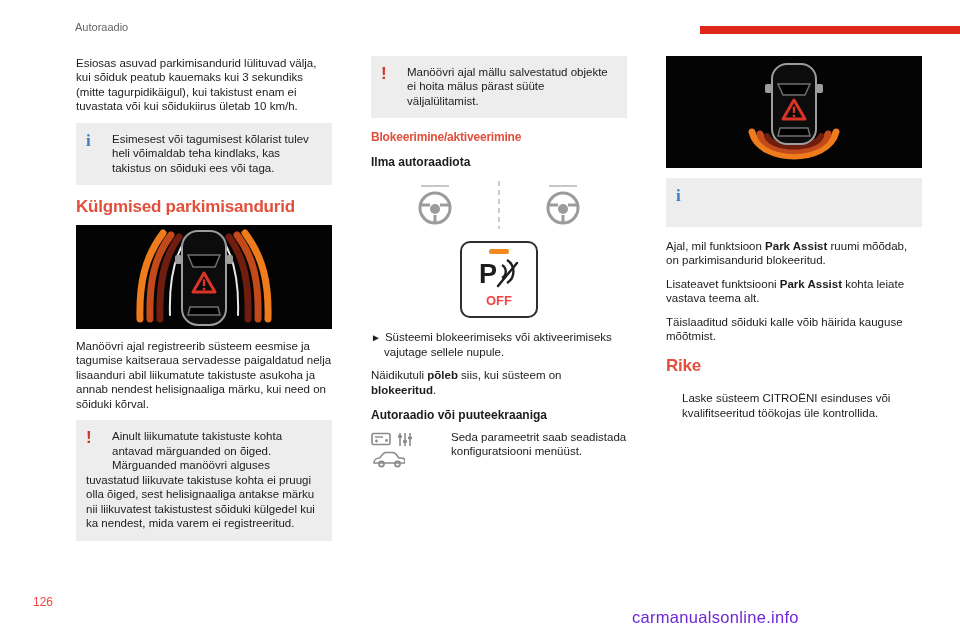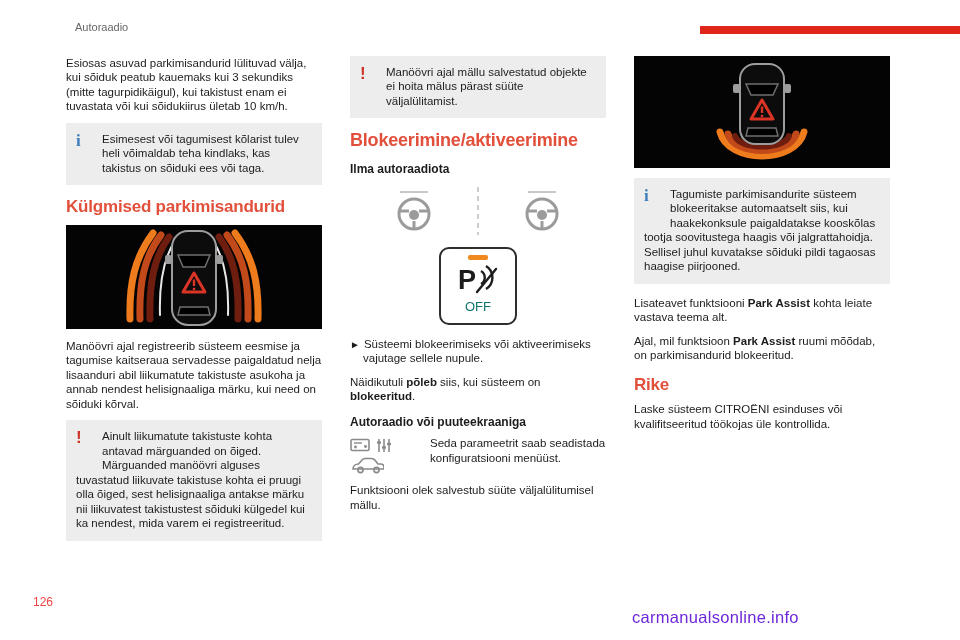--- a/index.html
+++ b/index.html
@@ -1,35 +1,35 @@
 <!DOCTYPE html>
 <html><head>
 <meta charset="utf-8">
 <style>
   html,body{margin:0;padding:0}
   body{width:960px;height:640px;position:relative;background:#fff;
        font-family:"Liberation Sans",sans-serif;color:#1c1c1c;overflow:hidden}
   .running-head{position:absolute;top:21px;left:75px;font-size:11px;color:#666}
   .red-bar{position:absolute;top:26px;left:700px;width:260px;height:8px;background:#e0251b}
-  .content{position:absolute;top:56px;left:66px;display:flex;gap:28px}
+  .content{position:absolute;top:56px;left:76px;display:flex;gap:39px}
   .col{width:256px;font-size:11.5px;line-height:1.26}
   p{margin:0 0 9px}
-  .tight{margin:0}
+  .tight{margin:16px}
   .h-red{color:#e2503c;font-size:17px;font-weight:700;margin:13px 0 8px;line-height:1.08;letter-spacing:-0.2px}
   .h-sub{font-size:12px;font-weight:700;margin:11px 0 6px}
   .box{background:#ededed;padding:9px 10px 10px;margin:4px 0 12px}
   .box .ic{float:left;width:26px;height:30px;font-weight:700;font-size:17px;line-height:1}
   .ic-info{color:#3f7dbd;font-family:"Liberation Serif",serif}
   .ic-warn{color:#cf3527}
   .imgblk{background:#040404;margin:4px 0 10px;line-height:0}
   .steer{margin:2px 0 6px;line-height:0}
   .btnimg{width:74px;border:2px solid #2e2e2e;border-radius:10px;margin:8px auto 12px;
           padding:6px 0 7px;text-align:center;background:#fff}
   .led{width:20px;height:5px;background:#f08a1e;border-radius:2px;margin:0 auto 3px}
-  .off{font-weight:400;font-size:13px;margin-top:1px;color:#0f766e}
+  .off{font-weight:700;font-size:13px;margin-top:1px;color:#ef4444}
   .bullet{padding-left:13px;text-indent:-13px}
   .arrow{font-size:10px;margin-right:4px;color:#1c1c1c}
   .cfg .icons{float:left;width:80px;padding-top:2px}
   .cfg .icons .row{display:flex;gap:6px;align-items:center;margin-bottom:3px}
   .rike .wic{float:left;width:34px;height:30px;padding-top:2px}
   .pgnum{position:absolute;left:33px;top:595px;font-size:12px;color:#ef4444}
   .watermark{position:absolute;left:632px;top:608px;font-size:16.5px;color:#6d28d9;letter-spacing:0.3px}
   b{font-weight:700}
   .clear{clear:both}
 </style>
@@ -85,21 +85,21 @@
     </div>
   </div>
 
   <div class="col">
     <div class="box" style="margin-top:0">
       <span class="ic ic-warn">!</span>
       <span>Manöövri ajal mällu salvestatud objekte ei hoita mälus pärast süüte väljalülitamist.</span>
       <div class="clear"></div>
     </div>
 
-    <div class="h-red" style="font-size:18px">Blokeerimine/aktiveerimine</div>
+    <div class="h-red" style="font-size:12px">Blokeerimine/aktiveerimine</div>
     <div class="h-sub">Ilma autoraadiota</div>
 
     <div class="steer">
       <svg width="256" height="56" viewBox="0 0 256 56">
         <line x1="128" y1="4" x2="128" y2="52" stroke="#bcbcbc" stroke-width="1.5" stroke-dasharray="5 4"></line>
         <path d="M50 9 h28" stroke="#c7c7c7" stroke-width="2"></path>
         <path d="M178 9 h28" stroke="#c7c7c7" stroke-width="2"></path>
         <g stroke="#9b9b9b" fill="none" stroke-width="3">
           <circle cx="64" cy="31" r="15"></circle>
           <path d="M50 28 h9 M78 28 h-9 M64 38 v8"></path>
@@ -161,21 +161,20 @@
             <path d="M3 13 c0 -3 2.5 -5 5.5 -5 l4 -4.5 c0.8 -0.8 1.8 -1 2.8 -1 h6 c1.8 0 3 0.8 3.8 1.8 l2.8 3.7 h2.6 c2 0 3.5 1.6 3.5 3.6 v1.4 h-31 z" fill="none" stroke="#8a8a8a" stroke-width="1.6"></path>
             <circle cx="10.5" cy="14" r="2.6" fill="none" stroke="#8a8a8a" stroke-width="1.6"></circle>
             <circle cx="26.5" cy="14" r="2.6" fill="none" stroke="#8a8a8a" stroke-width="1.6"></circle>
           </svg>
         </div>
       </div>
       <span>Seda parameetrit saab seadistada konfiguratsiooni menüüst.</span>
       <div class="clear"></div>
     </div>
 
-    <p style="margin-top:6px">Funktsiooni olek salvestub süüte väljalülitumisel mällu.</p>
   </div>
 
   <div class="col">
     <div class="imgblk" style="margin-top:0">
       <svg width="256" height="112" viewBox="0 0 256 112">
         <rect width="256" height="112" fill="#040404"></rect>
         <g fill="none" stroke-linecap="round">
           <path d="M86 76 C 94 108, 162 108, 170 76" stroke="#ee7b1c" stroke-width="7"></path>
           <path d="M94 78 C 100 100, 156 100, 162 78" stroke="#c2491a" stroke-width="7"></path>
           <path d="M101 80 C 106 94, 150 94, 155 80" stroke="#6e1d0e" stroke-width="6"></path>
@@ -187,31 +186,31 @@
         <rect x="99" y="28" width="7" height="9" rx="2" fill="#9d9d9d"></rect>
         <rect x="150" y="28" width="7" height="9" rx="2" fill="#9d9d9d"></rect>
         <path d="M128 44 L139 63 L117 63 Z" fill="none" stroke="#d93425" stroke-width="3" stroke-linejoin="round"></path>
         <rect x="126.8" y="50.5" width="2.4" height="6.5" fill="#d93425"></rect>
         <rect x="126.8" y="58.8" width="2.4" height="2.4" fill="#d93425"></rect>
       </svg>
     </div>
 
     <div class="box">
       <span class="ic ic-info">i</span>
-      <span>Tagumiste parkimisandurite süsteem blokeeritakse automaatselt siis, kui haakekonksule paigaldatakse kooskõlas tootja soovitustega haagis või jalgrattahoidja. Sellisel juhul kuvatakse sõiduki pildi tagaosas haagise piirjooned.</span>
-      <div class="clear"></div>
-    </div>
-
+      <div class="clear"></div>
+    </div>
+
+    <p>
+      <span>Ajal, mil funktsioon </span><b>Park Assist</b><span> ruumi mõõdab, on parkimisandurid blokeeritud.</span>
+    </p>
     <p>
       <span>Lisateavet funktsiooni </span><b>Park Assist</b><span> kohta leiate vastava teema alt.</span>
     </p>
-    <p>
-      <span>Ajal, mil funktsioon </span><b>Park Assist</b><span> ruumi mõõdab, on parkimisandurid blokeeritud.</span>
-    </p>
-
+
+    <p>Täislaaditud sõiduki kalle võib häirida kauguse mõõtmist.</p>
 
     <div class="h-red">Rike</div>
 
     <p class="tight">Laske süsteem CITROËNI esinduses või kvalifitseeritud töökojas üle kontrollida.</p>
   </div>
 </div>
 
 <div class="pgnum">126</div>
 <div class="watermark">carmanualsonline.info</div>
 

